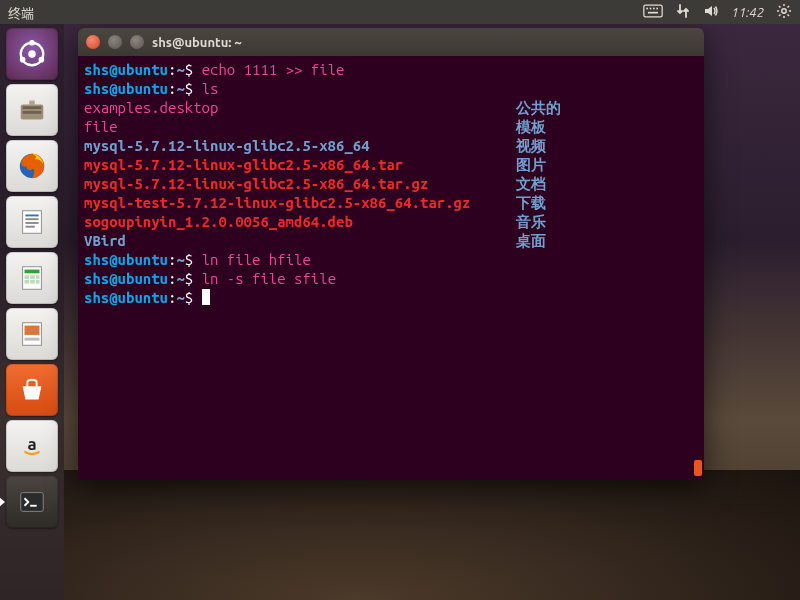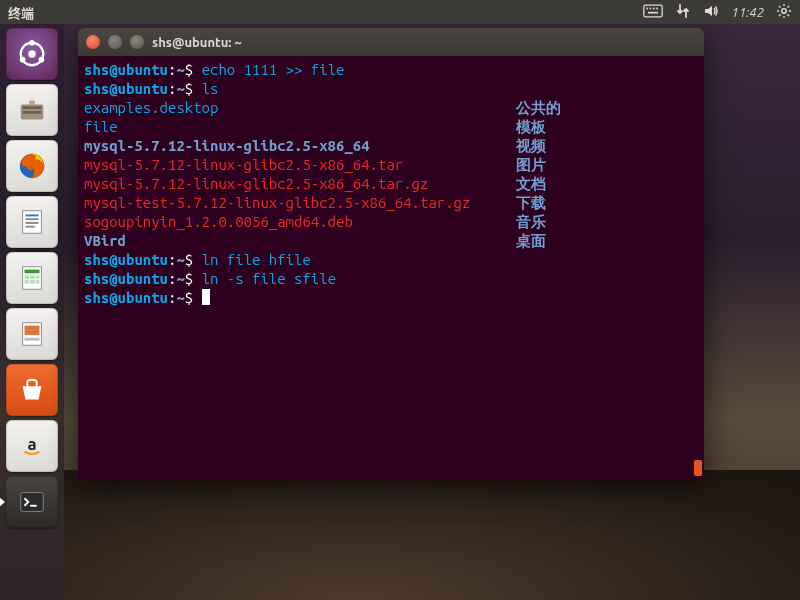--- a/index.html
+++ b/index.html
@@ -8,21 +8,21 @@
     font-family: "Ubuntu", "Noto Sans CJK SC", sans-serif;
     background: linear-gradient(to bottom, #3d2940 0%, #2b1d2e 40%, #5a4a3a 70%, #3a2e24 100%);
     overflow: hidden; position: relative;
   }
   
   .menubar {
     height: 24px; background: #3c3b37; color: #dfdbd2;
     display: flex; align-items: center; font-size: 13px;
     padding: 0 8px; position: relative; z-index: 10;
   }
-  .menubar .title { font-weight: bold; }
+  .menubar .title { font-weight: normal; }
   .menubar .spacer { flex: 1; }
   .menubar .tray { display: flex; align-items: center; gap: 12px; }
   .menubar .tray span, .menubar .tray svg { color: #dfdbd2; fill: #dfdbd2; }
   .clock { font-size: 13px; font-style: italic; }
   
   .launcher {
     position: absolute; left: 0; top: 24px; bottom: 0;
     width: 64px; background: rgba(40,30,40,0.6);
     display: flex; flex-direction: column; align-items: center;
     padding-top: 4px; gap: 4px; z-index: 5;
@@ -64,23 +64,23 @@
     flex: 1; padding: 4px 6px; position: relative;
     font-family: "Ubuntu Mono","DejaVu Sans Mono",monospace;
     font-size: 15px; line-height: 19px; color: #fff;
     overflow: hidden;
   }
   .termbody .col-left { position: absolute; left: 6px; top: 4px; white-space: pre; }
   .termbody .col-right { position: absolute; left: 438px; top: 42px; white-space: pre; }
   .prompt-user { color: #0ea5e9; font-weight: bold; }
   .prompt-sep { color: #fff; }
   .prompt-path { color: #729fcf; font-weight: bold; }
-  .c-white { color: #0ea5e9; }
+  .c-white { color: #ec4899; }
   .c-blue  { color: #729fcf; font-weight: bold; }
-  .c-red   { color: #ef2929; font-weight: normal; }
+  .c-red   { color: #ef2929; font-weight: bold; }
   .cursor  { display:inline-block; width:8px; height:16px; background:#fff; vertical-align:-2px; }
   .scrollthumb {
     position:absolute; right:2px; bottom:4px; width:8px; height:16px;
     background:#e95420; border-radius:2px;
   }
   
   .hill {
     position:absolute; left:64px; right:0; bottom:0; height:130px;
     background: radial-gradient(ellipse at 40% 100%, #4c3a2a 0%, #2d221a 60%, #1b130d 100%);
     z-index:1;

